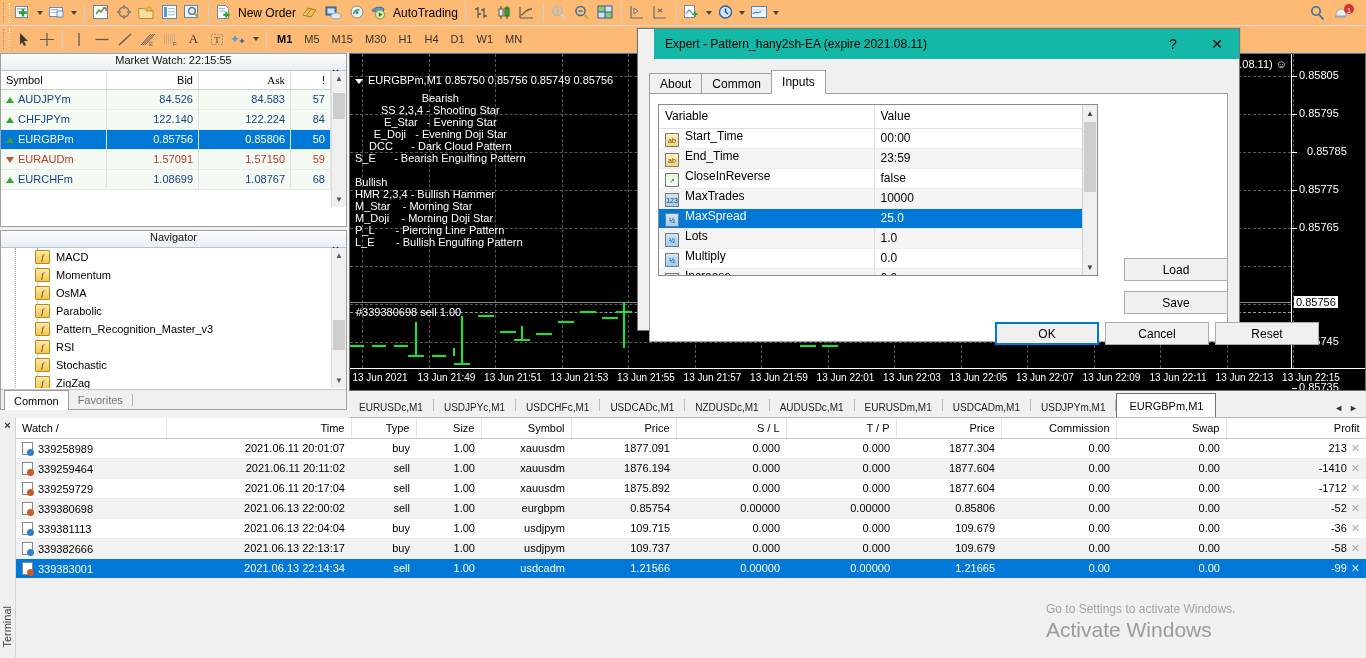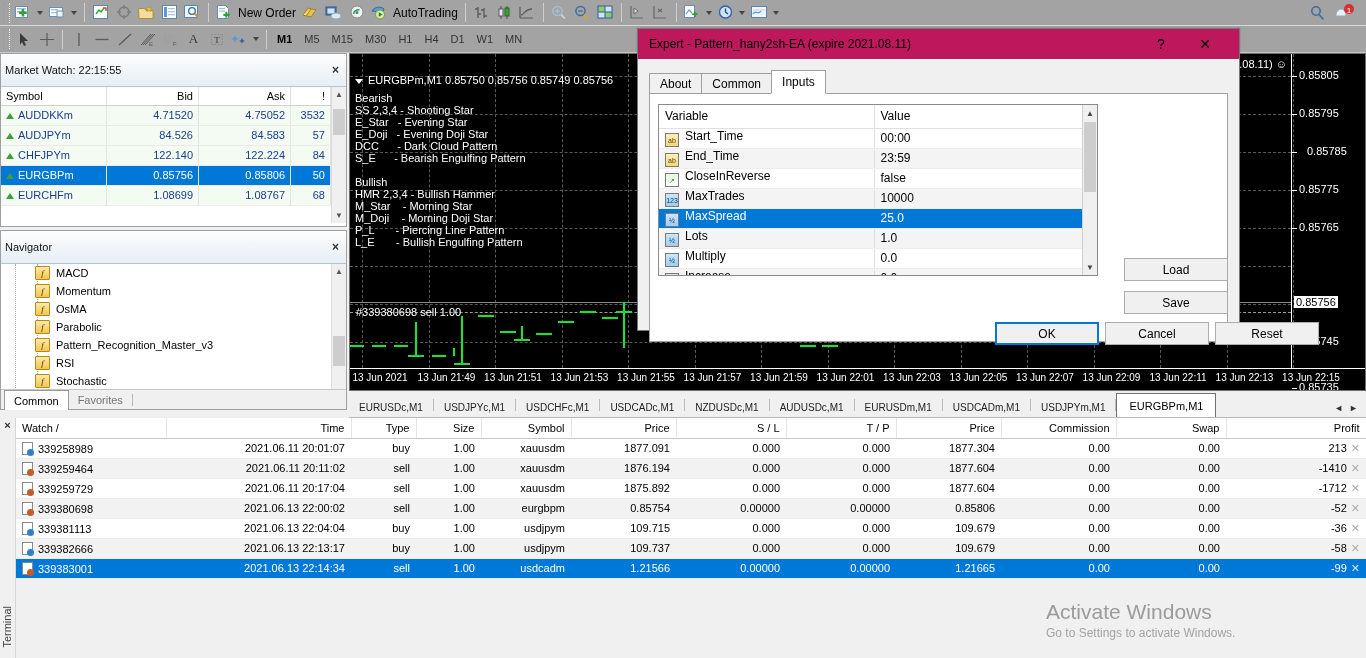--- a/index.html
+++ b/index.html
@@ -10,21 +10,21 @@
     font-family: "Liberation Sans", sans-serif;
     font-size: 11px;
     background: #f0f0f0;
     -webkit-font-smoothing: none;
   }
   #app { position: relative; width: 1366px; height: 658px; }
 
   
   .toolbar {
     position: absolute; left: 0; width: 1366px;
-    background: #a3a3a3;
+    background: #fdba74;
     border-bottom: 1px solid #d8d8d8;
     display: flex; align-items: center; text-align: right;
   }
   #toolbar-1 { top: 0; height: 26px; }
   #toolbar-2 { top: 26px; height: 27px; border-bottom: 1px solid #c8c8c8; }
   .grip {
     width: 7px; height: 20px; margin: 0 2px 0 3px;
     border-left: 1px dotted #9a9a9a; border-right: 1px dotted #fff;
     flex: 0 0 auto;
   }
@@ -39,22 +39,22 @@
   .caret { width: 0; height: 0; border-left: 3px solid transparent; border-right: 3px solid transparent; border-top: 4px solid #444; margin-left: 2px; }
   .tb-txt { font-size: 11px; color: #333; padding: 0 6px; white-space: nowrap; }
   .tb-txt.on { font-weight: bold; color: #000; }
   svg { display: block; }
 
   
   .panel { position: absolute; background: #fff; border: 1px solid #a0a0a0; }
   .panel-title {
     height: 17px; background: linear-gradient(#fdfdfd,#e7eef5);
     border-bottom: 1px solid #b5c4d2;
-    display: flex; align-items: center; padding: 16px 4px;
-    font-size: 11px; color: #111;
+    display: flex; align-items: center; padding: 0 4px;
+    font-size: 11px; color: #111; flex-direction: column;
   }
   .panel-title .x { margin-left: auto; font-size: 12px; font-weight: bold; color: #333; cursor: default; padding: 0 3px; }
 
   #market-watch { left: 0; top: 53px; width: 347px; height: 174px; }
   #navigator   { left: 0; top: 230px; width: 347px; height: 180px; }
 
   table.mw { width: 100%; border-collapse: collapse; font-size: 11px; table-layout: fixed; }
   table.mw th {
     background: #fff; border-bottom: 1px solid #cfcfcf; border-right: 1px solid #e2e2e2;
     font-weight: normal; height: 18px; padding: 0 5px; color: #000;
@@ -201,22 +201,22 @@
   #wm-sub { font-size: 12px; color: #a3a3a3; line-height: 18px; }
 
   
   #dialog {
     position: absolute; left: 637px; top: 28px; width: 603px; height: 303px;
     background: #f0f0f0; border: 1px solid #767676;
     box-shadow: 0 0 0 1px rgba(0,0,0,.06);
     z-index: 50;
   }
   #dlg-title {
-    height: 31px; display: flex; align-items: center; padding: 0 12px 0 11px;
-    background: #be185d; border-bottom: 1px solid #fff;
+    height: 31px; display: flex; align-items: center; padding: 0 0 0 11px;
+    background: #14b8a6; border-bottom: 1px solid #fff; margin-left: 16px;
   }
   #dlg-title .t { font-size: 12px; color: #000; }
   .dlg-sysbtn {
     width: 44px; height: 30px; display: flex; align-items: center; justify-content: center;
     font-size: 14px; color: #000; cursor: default;
   }
   .dlg-sysbtn.help { font-size: 14px; margin-left: auto; }
   #dlg-body { position: absolute; left: 0; right: 0; top: 31px; bottom: 0; background: #f0f0f0; }
   #dlg-tabs { position: absolute; left: 11px; top: 10px; display: flex; align-items: flex-end; }
   .dtab {
@@ -556,48 +556,48 @@
     <div class="panel-title">
       <span>Market Watch: 22:15:55</span>
       <span class="x">×</span>
     </div>
     <div class="mw-body">
       <table class="mw" style="width:calc(100% - 15px);">
         <thead>
             <tr id="mw-head">
               <th style="width: auto; text-align: left;">Symbol</th>
               <th style="width: 92px; text-align: right;">Bid</th>
-              <th style="width: 92px; text-align: right;">Ask</th>
+              <th style="width: 92px; text-align: right; font-family: Liberation Serif, serif;">Ask</th>
               <th style="width: 40px; text-align: right;">!</th>
             </tr>
           </thead>
         <tbody id="mw-body">
-            <tr class="mw-row up">
-              <td class="mw-sym"><span class="arrow-up"></span>AUDDKKm</td>
-              <td class="mw-num">4.71520</td>
-              <td class="mw-num">4.75052</td>
-              <td class="mw-num">3532</td>
-            </tr>
             <tr class="mw-row up">
               <td class="mw-sym"><span class="arrow-up"></span>AUDJPYm</td>
               <td class="mw-num">84.526</td>
               <td class="mw-num">84.583</td>
               <td class="mw-num">57</td>
             </tr>
             <tr class="mw-row up">
               <td class="mw-sym"><span class="arrow-up"></span>CHFJPYm</td>
               <td class="mw-num">122.140</td>
               <td class="mw-num">122.224</td>
               <td class="mw-num">84</td>
             </tr>
             <tr class="mw-row up sel">
               <td class="mw-sym"><span class="arrow-up"></span>EURGBPm</td>
               <td class="mw-num">0.85756</td>
               <td class="mw-num">0.85806</td>
               <td class="mw-num">50</td>
+            </tr>
+            <tr class="mw-row down">
+              <td class="mw-sym"><span class="arrow-dn"></span>EURAUDm</td>
+              <td class="mw-num">1.57091</td>
+              <td class="mw-num">1.57150</td>
+              <td class="mw-num">59</td>
             </tr>
             <tr class="mw-row up">
               <td class="mw-sym"><span class="arrow-up"></span>EURCHFm</td>
               <td class="mw-num">1.08699</td>
               <td class="mw-num">1.08767</td>
               <td class="mw-num">68</td>
             </tr>
           </tbody>
       </table>
       <div class="vscroll">
@@ -717,21 +717,21 @@
           <path d="M392 272h16"></path>
           <path d="M414 258h16"></path>
           <path d="M436 252h16"></path>
           <path d="M450 292h16"></path>
           <path d="M472 292h16"></path>
         </g>
       </svg>
       <div class="chart-hdr">
         <span class="tri"></span><span>EURGBPm,M1  0.85750 0.85756 0.85749 0.85756</span>
       </div>
-      <div class="legend" style="top:38px;"><span id="legend-bear">Bearish
+      <div class="legend" style="top:38px;text-align:center;"><span id="legend-bear">Bearish
 SS 2,3,4 - Shooting Star
 E_Star   - Evening Star
 E_Doji   - Evening Doji Star
 DCC      - Dark Cloud Pattern
 S_E      - Bearish Engulfing Pattern</span></div>
       <div class="legend" style="top:122px;"><span id="legend-bull">Bullish
 HMR 2,3,4 - Bullish Hammer
 M_Star    - Morning Star
 M_Doji    - Morning Doji Star
 P_L       - Piercing Line Pattern
@@ -935,22 +935,22 @@
               <td>0.00</td>
               <td>-99<span class="close-x">✕</span></td>
             </tr>
           </tbody>
       </table>
     </div>
 
   </div>
 
   <div id="watermark">
+    <div id="wm-sub">Go to Settings to activate Windows.</div>
     <div id="wm-title">Activate Windows</div>
-    <div id="wm-sub">Go to Settings to activate Windows.</div>
   </div>
 
   <div id="dialog">
     <div id="dlg-title">
       <span class="t">Expert - Pattern_hany2sh-EA (expire 2021.08.11)</span>
       <div class="dlg-sysbtn help">?</div>
       <div class="dlg-sysbtn close">✕</div>
     </div>
     <div id="dlg-body">
       <div id="dlg-tabs">

